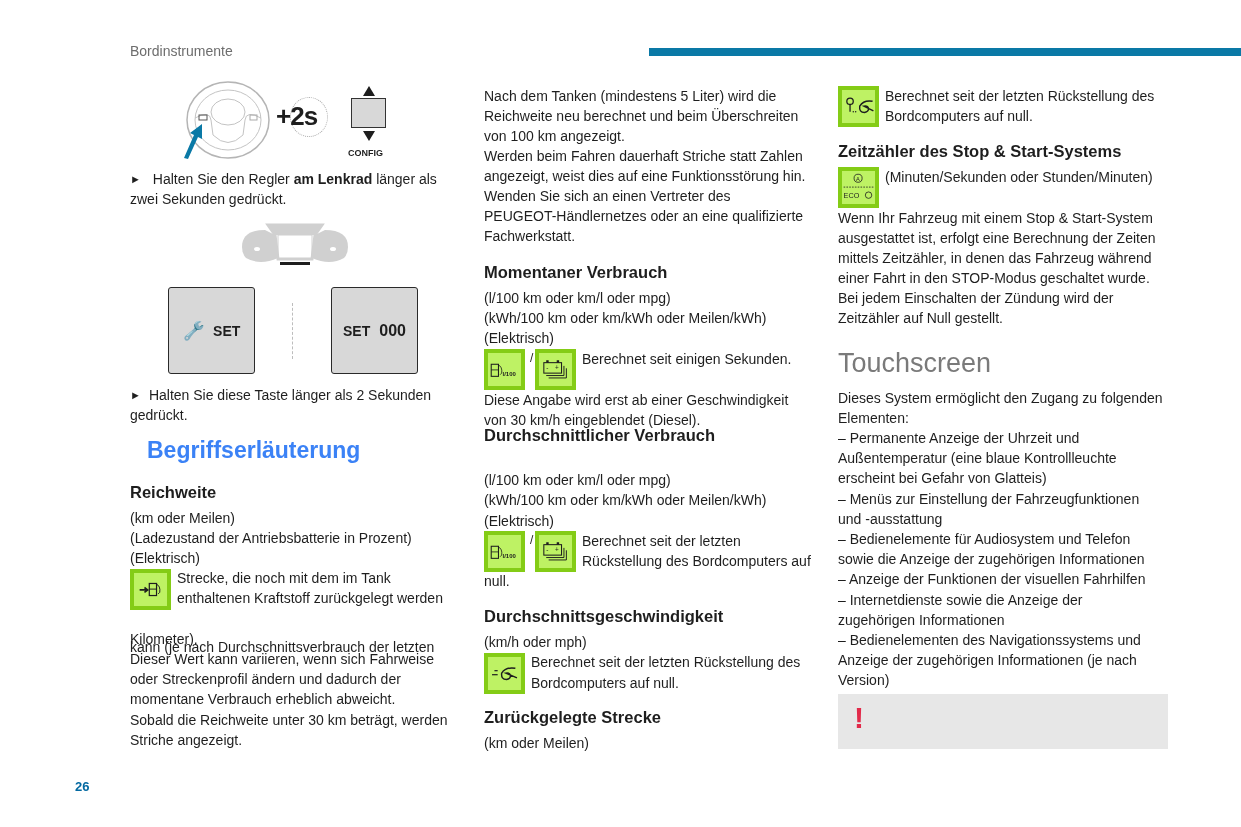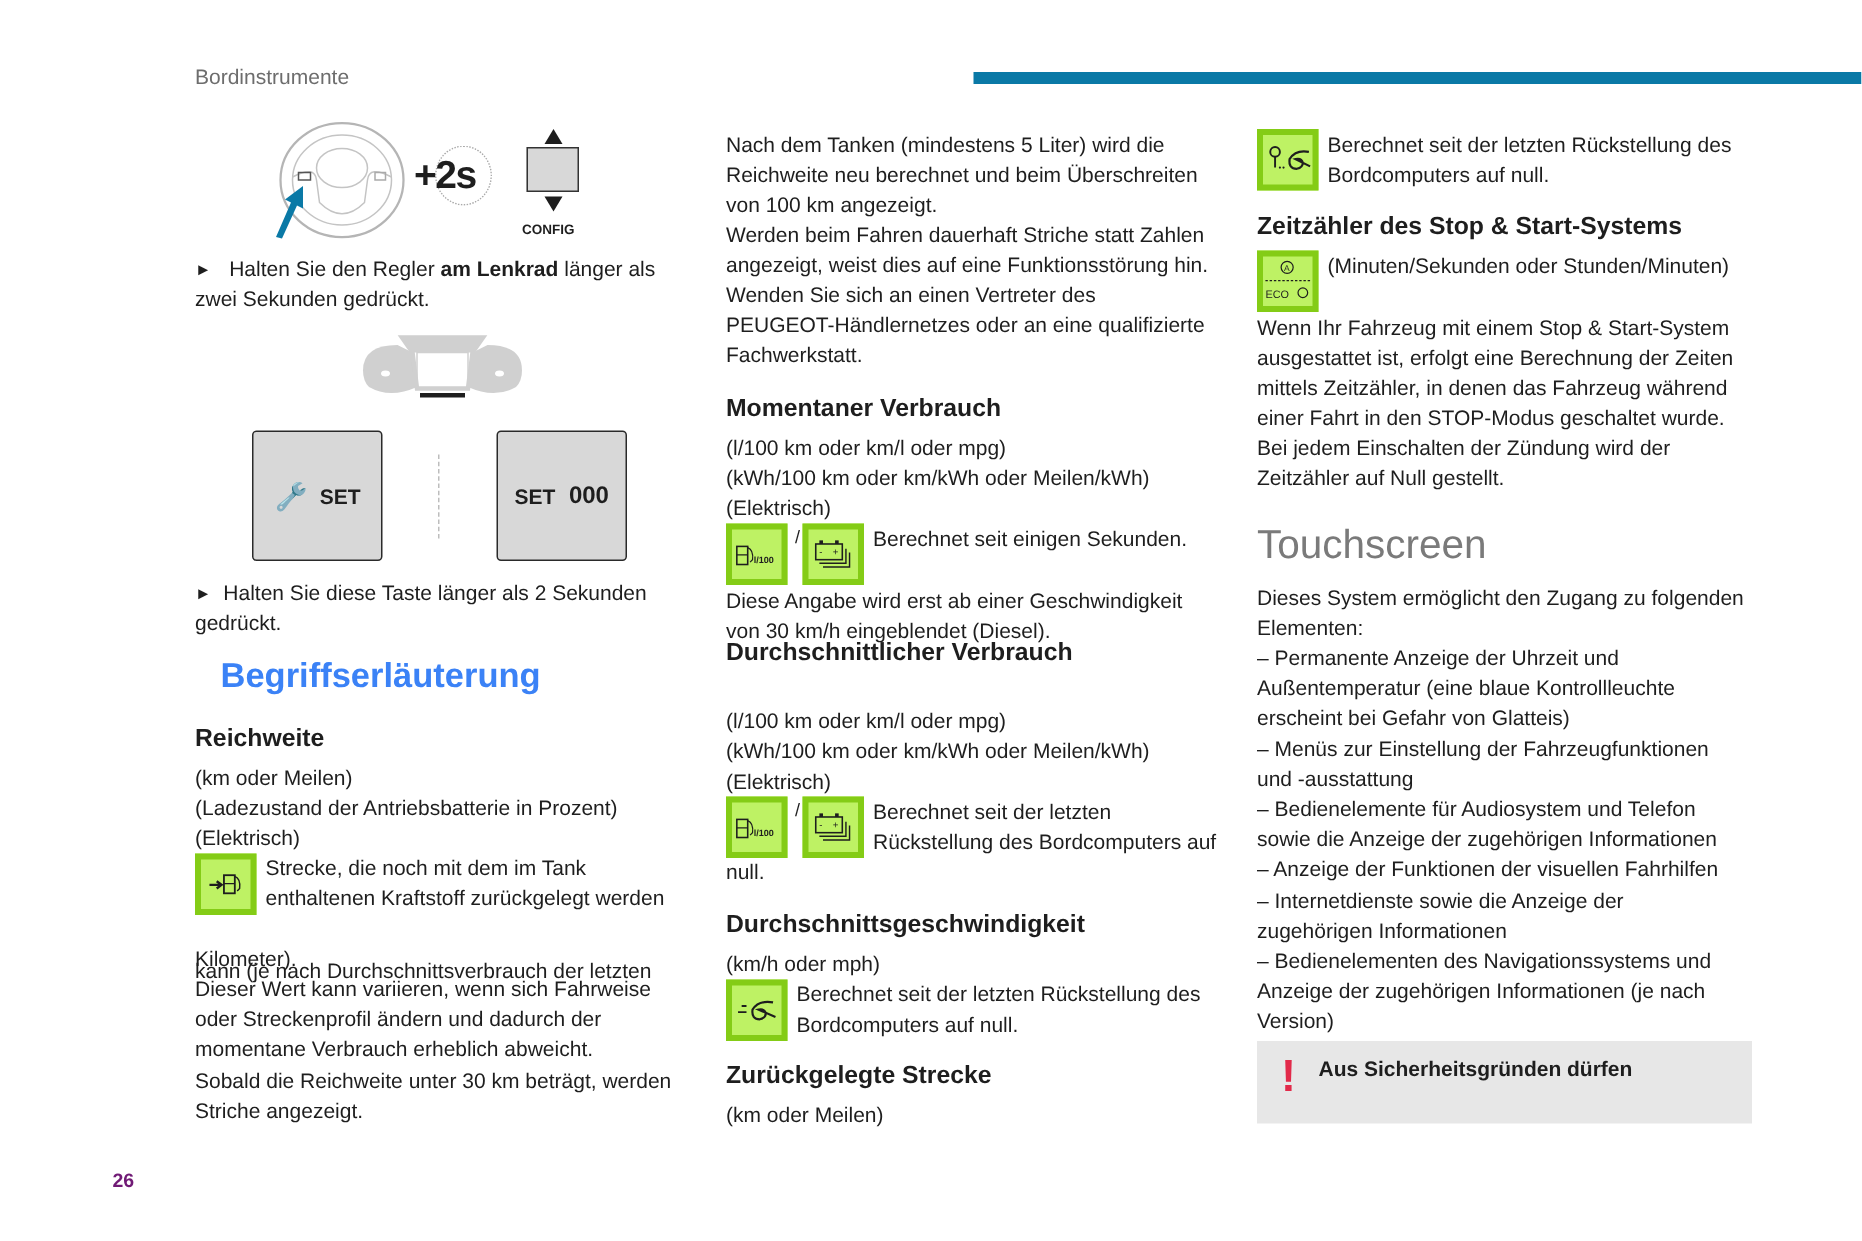--- a/index.html
+++ b/index.html
@@ -1,21 +1,21 @@
 <!DOCTYPE html>
 <html><head>
 <meta charset="utf-8">
 <style>
   * { box-sizing: border-box; margin: 0; padding: 0; }
   html, body { width: 1241px; height: 827px; background: #ffffff; overflow: hidden; }
   body { position: relative; font-family: "Liberation Sans", sans-serif; color: #1e1e1e; font-size: 14px; }
 
   .header-label { position: absolute; left: 130px; top: 43px; font-size: 14px; color: #6d6d6d; }
   .header-bar { position: absolute; left: 649px; top: 48px; width: 592px; height: 8px; background: #0a79a6; }
-  .page-number { position: absolute; left: 75px; top: 779px; font-size: 13px; font-weight: bold; color: #701a75; }
+  .page-number { position: absolute; left: 75px; top: 779px; font-size: 13px; font-weight: bold; color: #0369a1; }
 
   .p { position: absolute; font-size: 14px; line-height: 20.1px; color: #1e1e1e; white-space: nowrap; }
   .h1 { position: absolute; font-size: 23px; font-weight: bold; color: #3b82f6; margin-left: 17px; }
   .h2 { position: absolute; font-size: 16.5px; font-weight: bold; color: #1e1e1e; }
   .h-gray { position: absolute; font-size: 27px; color: #7a7a7a; }
   .bullet::before { content: "\25BA"; font-size: 11px; margin-right: 8px; position: relative; top: -1px; }
   b { font-weight: bold; }
 
   .iconbox { position: absolute; border: 4px solid #84cc16; background: #bef264; }
   .iconbox svg { display: block; width: 100%; height: 100%; }
@@ -238,18 +238,17 @@
   <div class="p" style="left:838px;top:569px;">–  Anzeige der Funktionen der visuellen Fahrhilfen</div>
   <div class="p" style="left:838px;top:590px;">–  Internetdienste sowie die Anzeige der</div>
   <div class="p" style="left:838px;top:610px;">zugehörigen Informationen</div>
   <div class="p" style="left:838px;top:630px;">–  Bedienelementen des Navigationssystems und</div>
   <div class="p" style="left:838px;top:650px;">Anzeige der zugehörigen Informationen (je nach</div>
   <div class="p" style="left:838px;top:670px;">Version)</div>
 
   <div class="warn">
     <div class="warn-mark">!</div>
     <div class="warn-text">
-      <div>Aus Sicherheitsgründen dürfen</div>
     </div>
   </div>
 </div>
 
 <div class="page-number">26</div>
 
 </body></html>

